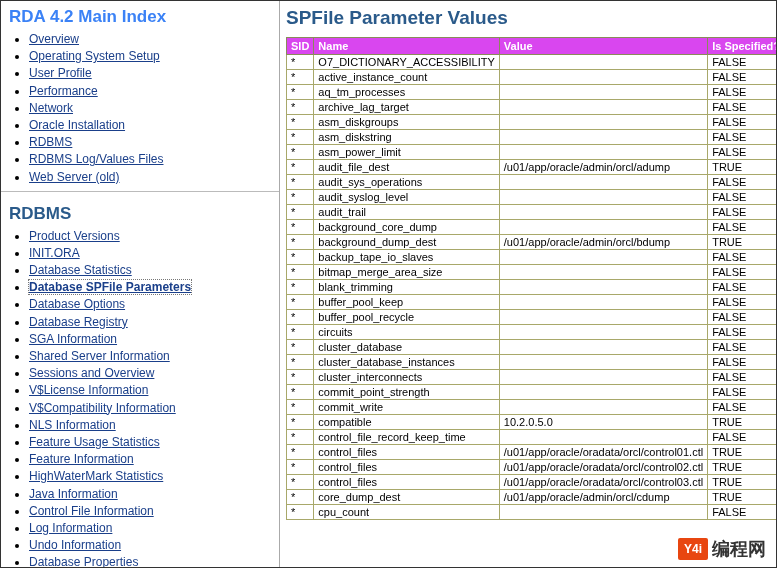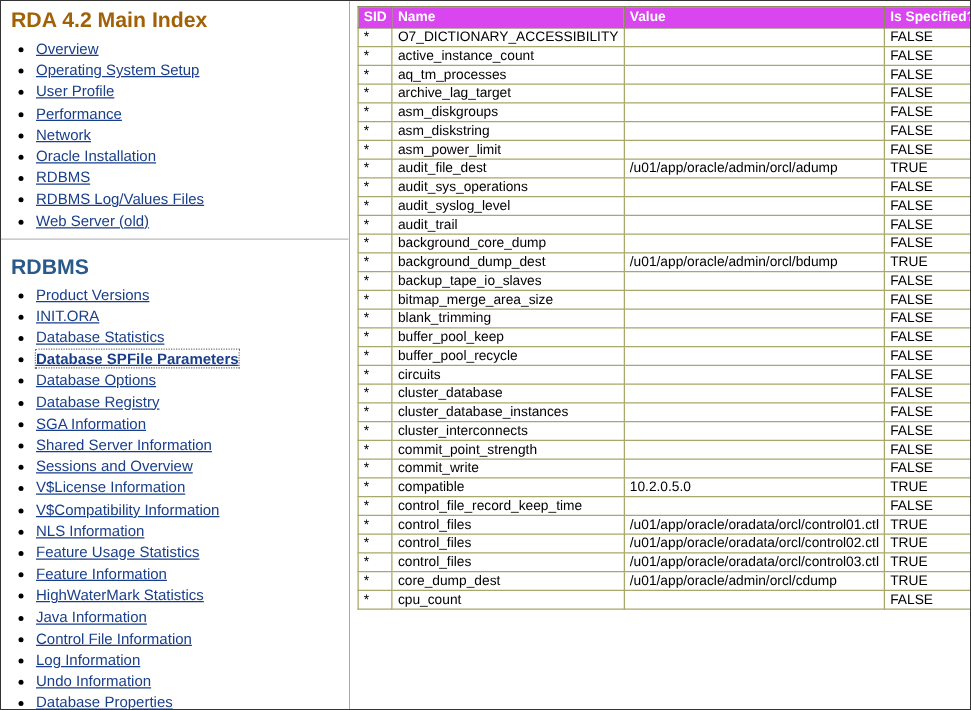--- a/index.html
+++ b/index.html
@@ -1,20 +1,20 @@
 <!DOCTYPE html>
 <html><head>
 <meta charset="utf-8">
 <style>
   * { box-sizing: border-box; margin: 0; padding: 0; }
   body { font-family: "Segoe UI", Tahoma, Arial, sans-serif; font-size: 12px; background: #fff; width: 777px; height: 568px; overflow: hidden; position: relative; }
   .frame { display: flex; width: 100%; height: 100%; border: 1px solid #333; }
   .sidebar { width: 279px; border-right: 1px solid #aaa; overflow-y: scroll; background: #fff; }
   .main { flex: 1; overflow: auto; background: #fff; padding: 4px 6px; position: relative; }
-  .section-title-red { color: #a16207; font-weight: bold; font-size: 17px; padding: 6px 8px 2px 8px; }
+  .section-title-red { color: #3b82f6; font-weight: bold; font-size: 17px; padding: 6px 8px 2px 8px; }
   .section-title-blue { color: #2a5a8a; font-weight: bold; font-size: 17px; padding: 10px 8px 2px 8px; }
   .main-title { color: #2a5a8a; font-weight: bold; font-size: 19px; padding: 2px 0 8px 0; }
   ul.navlist { list-style: disc; padding-left: 28px; margin: 2px 0 6px 0; }
   ul.navlist li { margin: 1px 0; line-height: 1.35; }
   ul.navlist li a { color: #1a3f8a; text-decoration: underline; cursor: pointer; }
   ul.navlist li a.active { outline: 1px dotted #777; font-weight: bold; }
   hr.sep { border: none; border-top: 1px solid #bbb; margin: 2px 0; }
   table.data { border-collapse: collapse; width: 100%; font-size: 11px; }
   table.data th { background: #d946ef; color: #fff; text-align: left; padding: 2px 4px; border: 1px solid #8a8a5a; font-weight: bold; white-space: nowrap; }
   table.data td { border: 1px solid #a8a86a; padding: 1px 4px; background: #fff; white-space: nowrap; }
@@ -63,20 +63,21 @@
         <li><a>HighWaterMark Statistics</a></li>
         <li><a>Java Information</a></li>
         <li><a>Control File Information</a></li>
         <li><a>Log Information</a></li>
         <li><a>Undo Information</a></li>
         <li><a>Database Properties</a></li>
       </ul>
   </div>
 
   <div class="main">
+    <div class="main-title">SPFile Parameter Values</div>
     <table class="data">
       <thead>
           <tr id="thead-row">
             <th>SID</th>
             <th>Name</th>
             <th>Value</th>
             <th>Is Specified?</th>
           </tr>
         </thead>
       <tbody id="tbody">
@@ -261,14 +262,18 @@
             <td>TRUE</td>
           </tr>
           <tr>
             <td>*</td>
             <td>cpu_count</td>
             <td></td>
             <td>FALSE</td>
           </tr>
         </tbody>
     </table>
+    <div class="watermark">
+      <span class="wm-badge">Y4i</span>
+      <span class="wm-text">编程网</span>
+    </div>
   </div>
 </div>
 
 </body></html>

